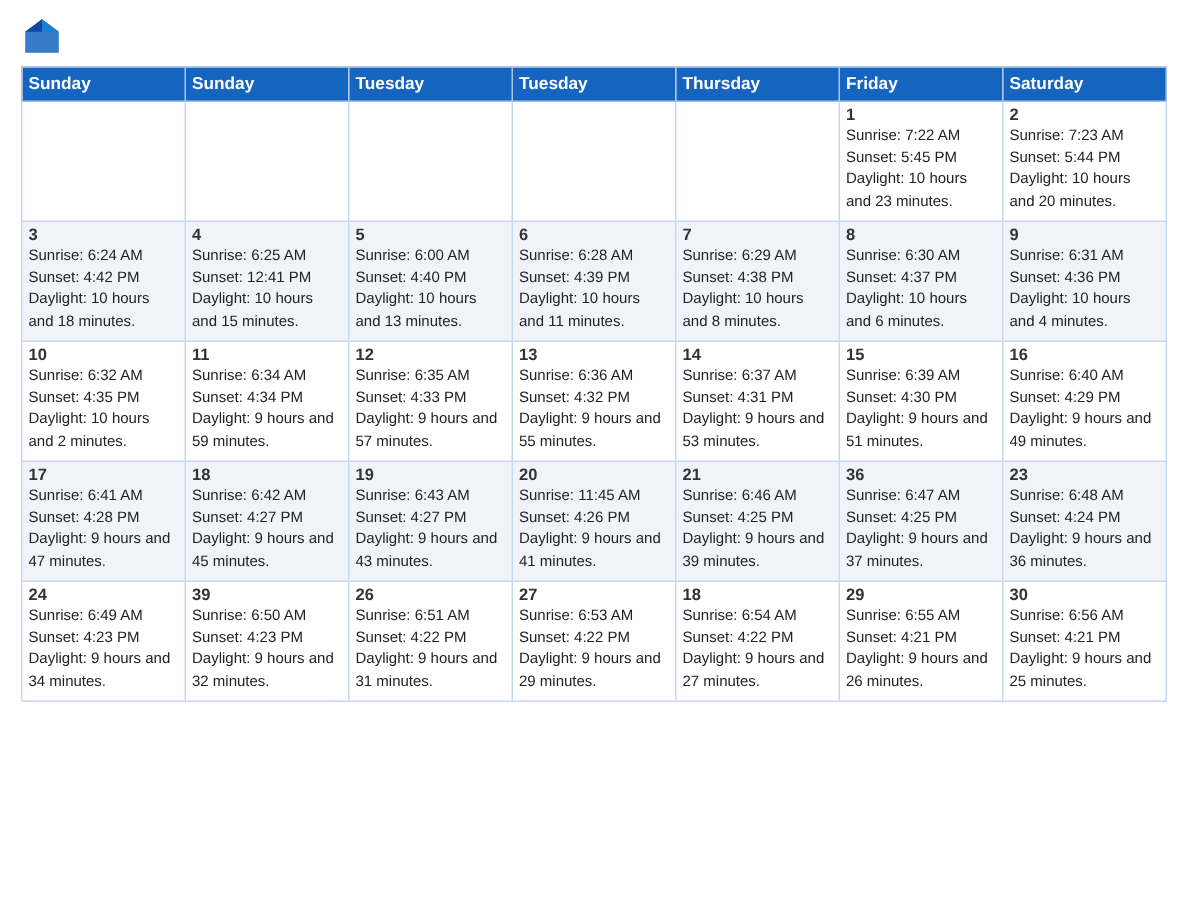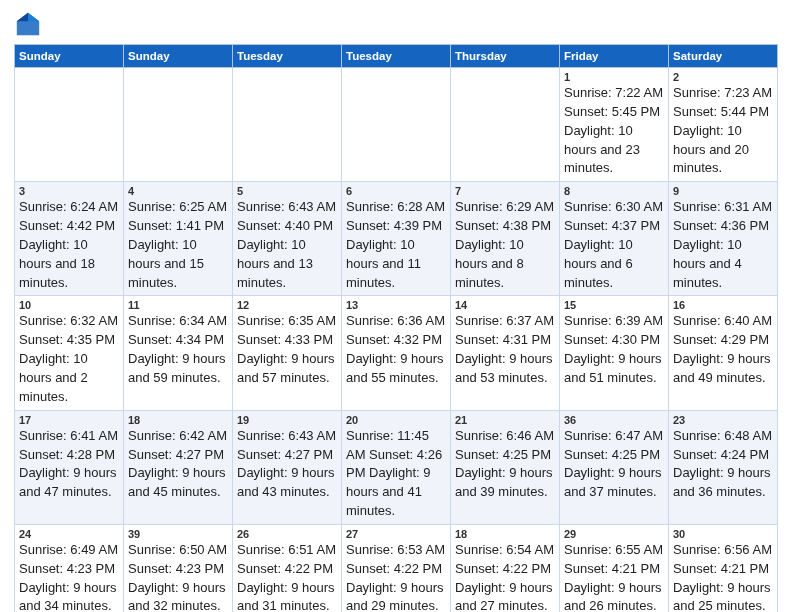--- a/index.html
+++ b/index.html
@@ -76,21 +76,21 @@
     .calendar td.alt-row {
       background: #f0f4fa;
     }
     .day-num {
       font-size: 11px;
       font-weight: bold;
       margin-bottom: 1px;
       display: block;
     }
     .day-info {
-      font-size: 13px;
+      font-size: 10px;
       line-height: 1.45;
       color: #222;
     }
     .empty {
       background: #fff;
     }
   </style>
 </head>
 <body>
 
@@ -148,26 +148,26 @@
         <tr>
           <td class="alt-row">
             <span class="day-num">3</span>
             <div class="day-info">Sunrise: 6:24 AM
 Sunset: 4:42 PM
 Daylight: 10 hours and 18 minutes.</div>
           </td>
           <td class="alt-row">
             <span class="day-num">4</span>
             <div class="day-info">Sunrise: 6:25 AM
-Sunset: 1:41 PM
+Sunset: 12:41 PM
 Daylight: 10 hours and 15 minutes.</div>
           </td>
           <td class="alt-row">
             <span class="day-num">5</span>
-            <div class="day-info">Sunrise: 6:43 AM
+            <div class="day-info">Sunrise: 6:00 AM
 Sunset: 4:40 PM
 Daylight: 10 hours and 13 minutes.</div>
           </td>
           <td class="alt-row">
             <span class="day-num">6</span>
             <div class="day-info">Sunrise: 6:28 AM
 Sunset: 4:39 PM
 Daylight: 10 hours and 11 minutes.</div>
           </td>
           <td class="alt-row">

